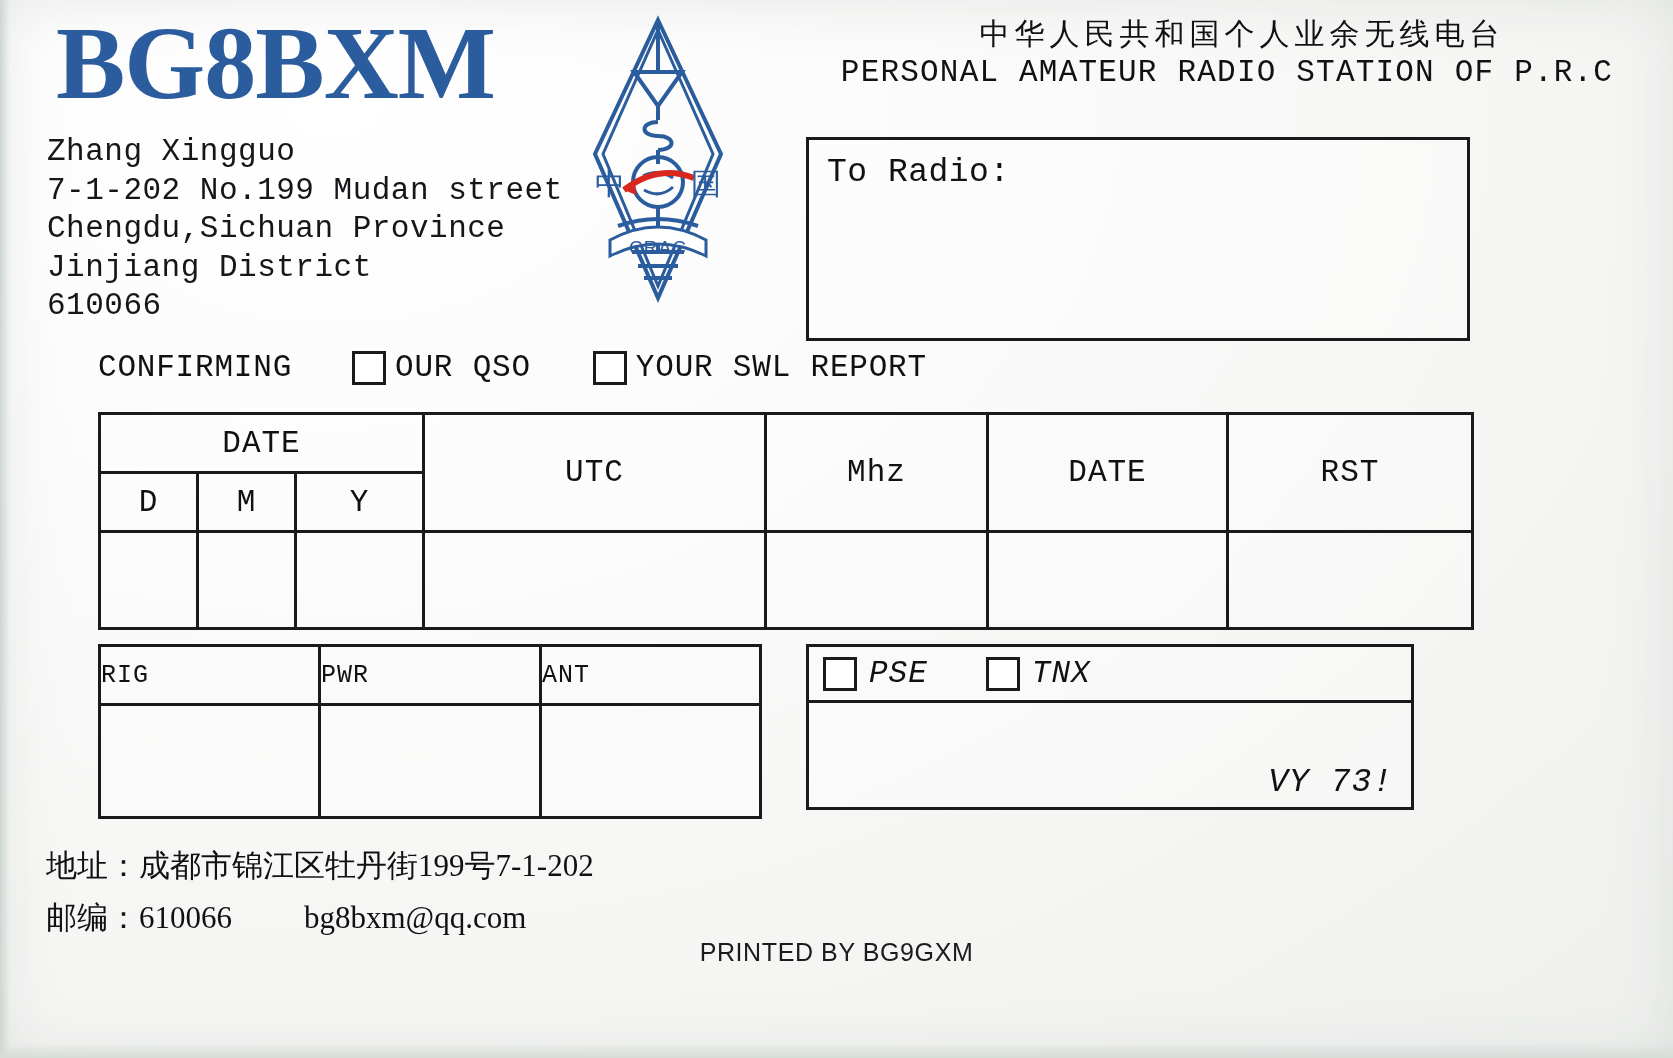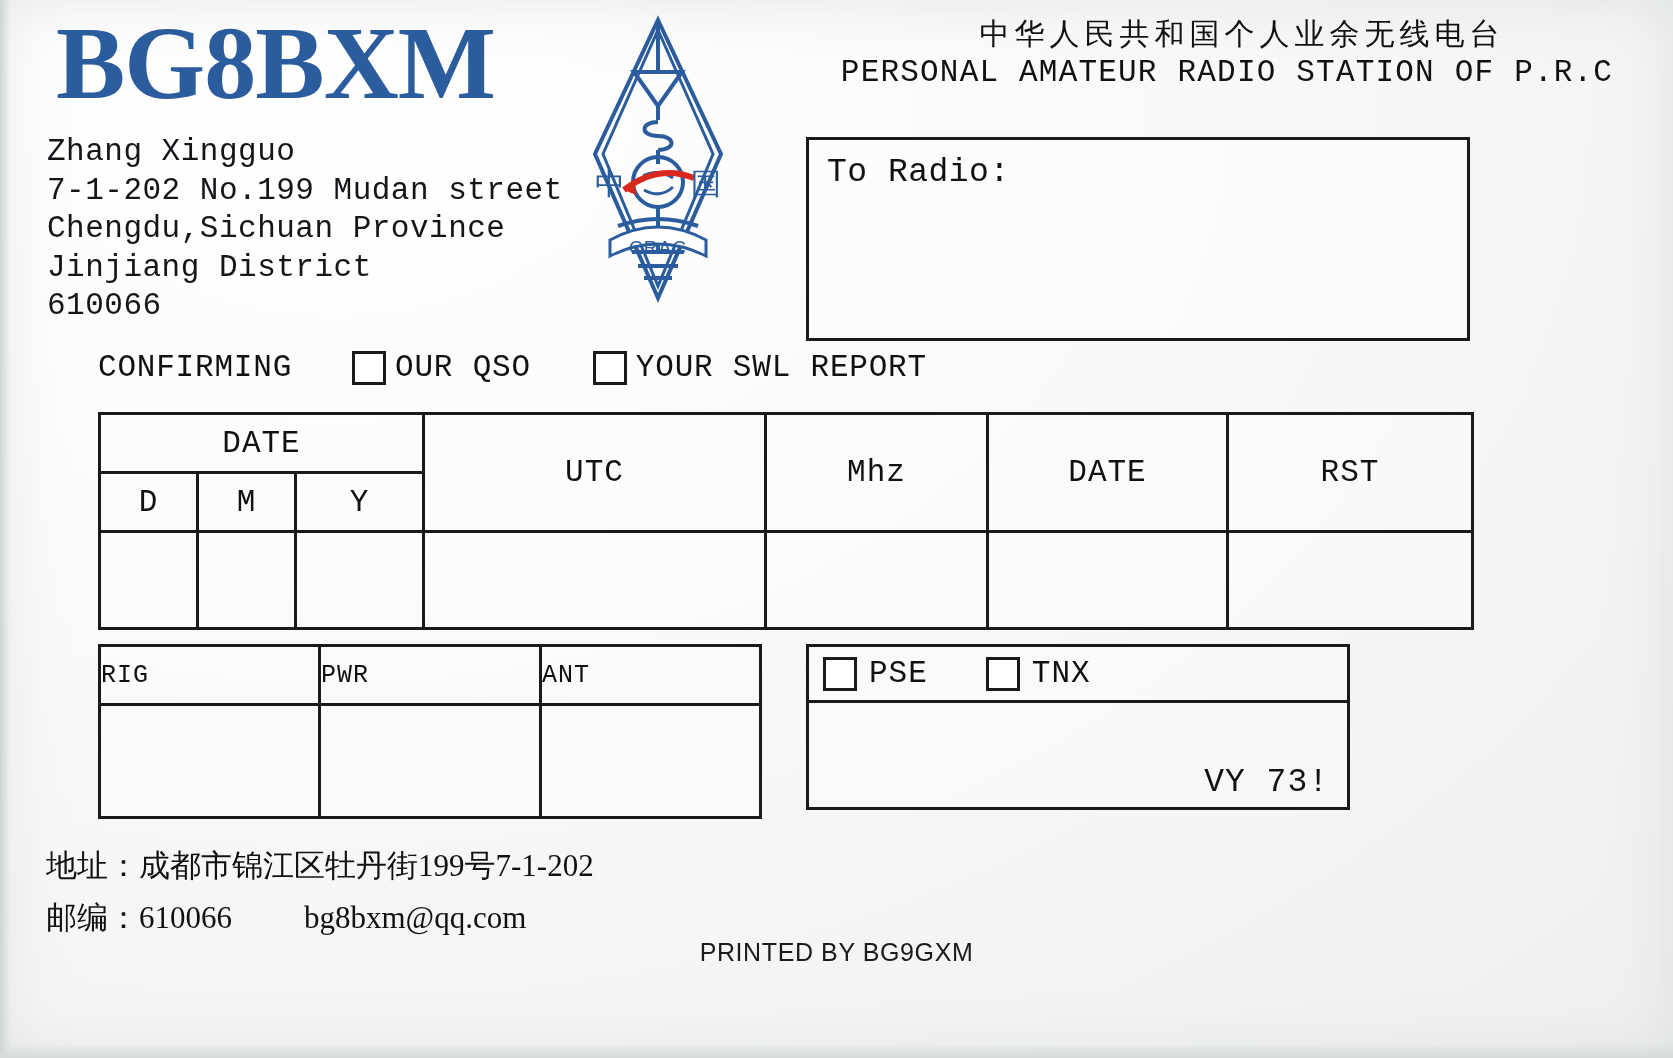--- a/index.html
+++ b/index.html
@@ -183,25 +183,26 @@
     background: rgba(255,255,255,0.3);
   }
   #rig-table .hrow td { height: 56px; }
   #rig-table .blank td { height: 110px; }
 
   
   #pse-box {
     position: absolute;
     left: 806px;
     top: 644px;
-    width: 544px;
+    width: 608px;
     height: 166px;
     border: 3px solid #1a1a1a;
     box-sizing: border-box;
     background: rgba(255,255,255,0.3);
+    font-style: italic;
   }
   #pse-header {
     position: relative;
     height: 53px;
     border-bottom: 3px solid #1a1a1a;
     display: flex;
     align-items: center;
     padding-left: 14px;
     gap: 12px;
     font-size: 31px;

